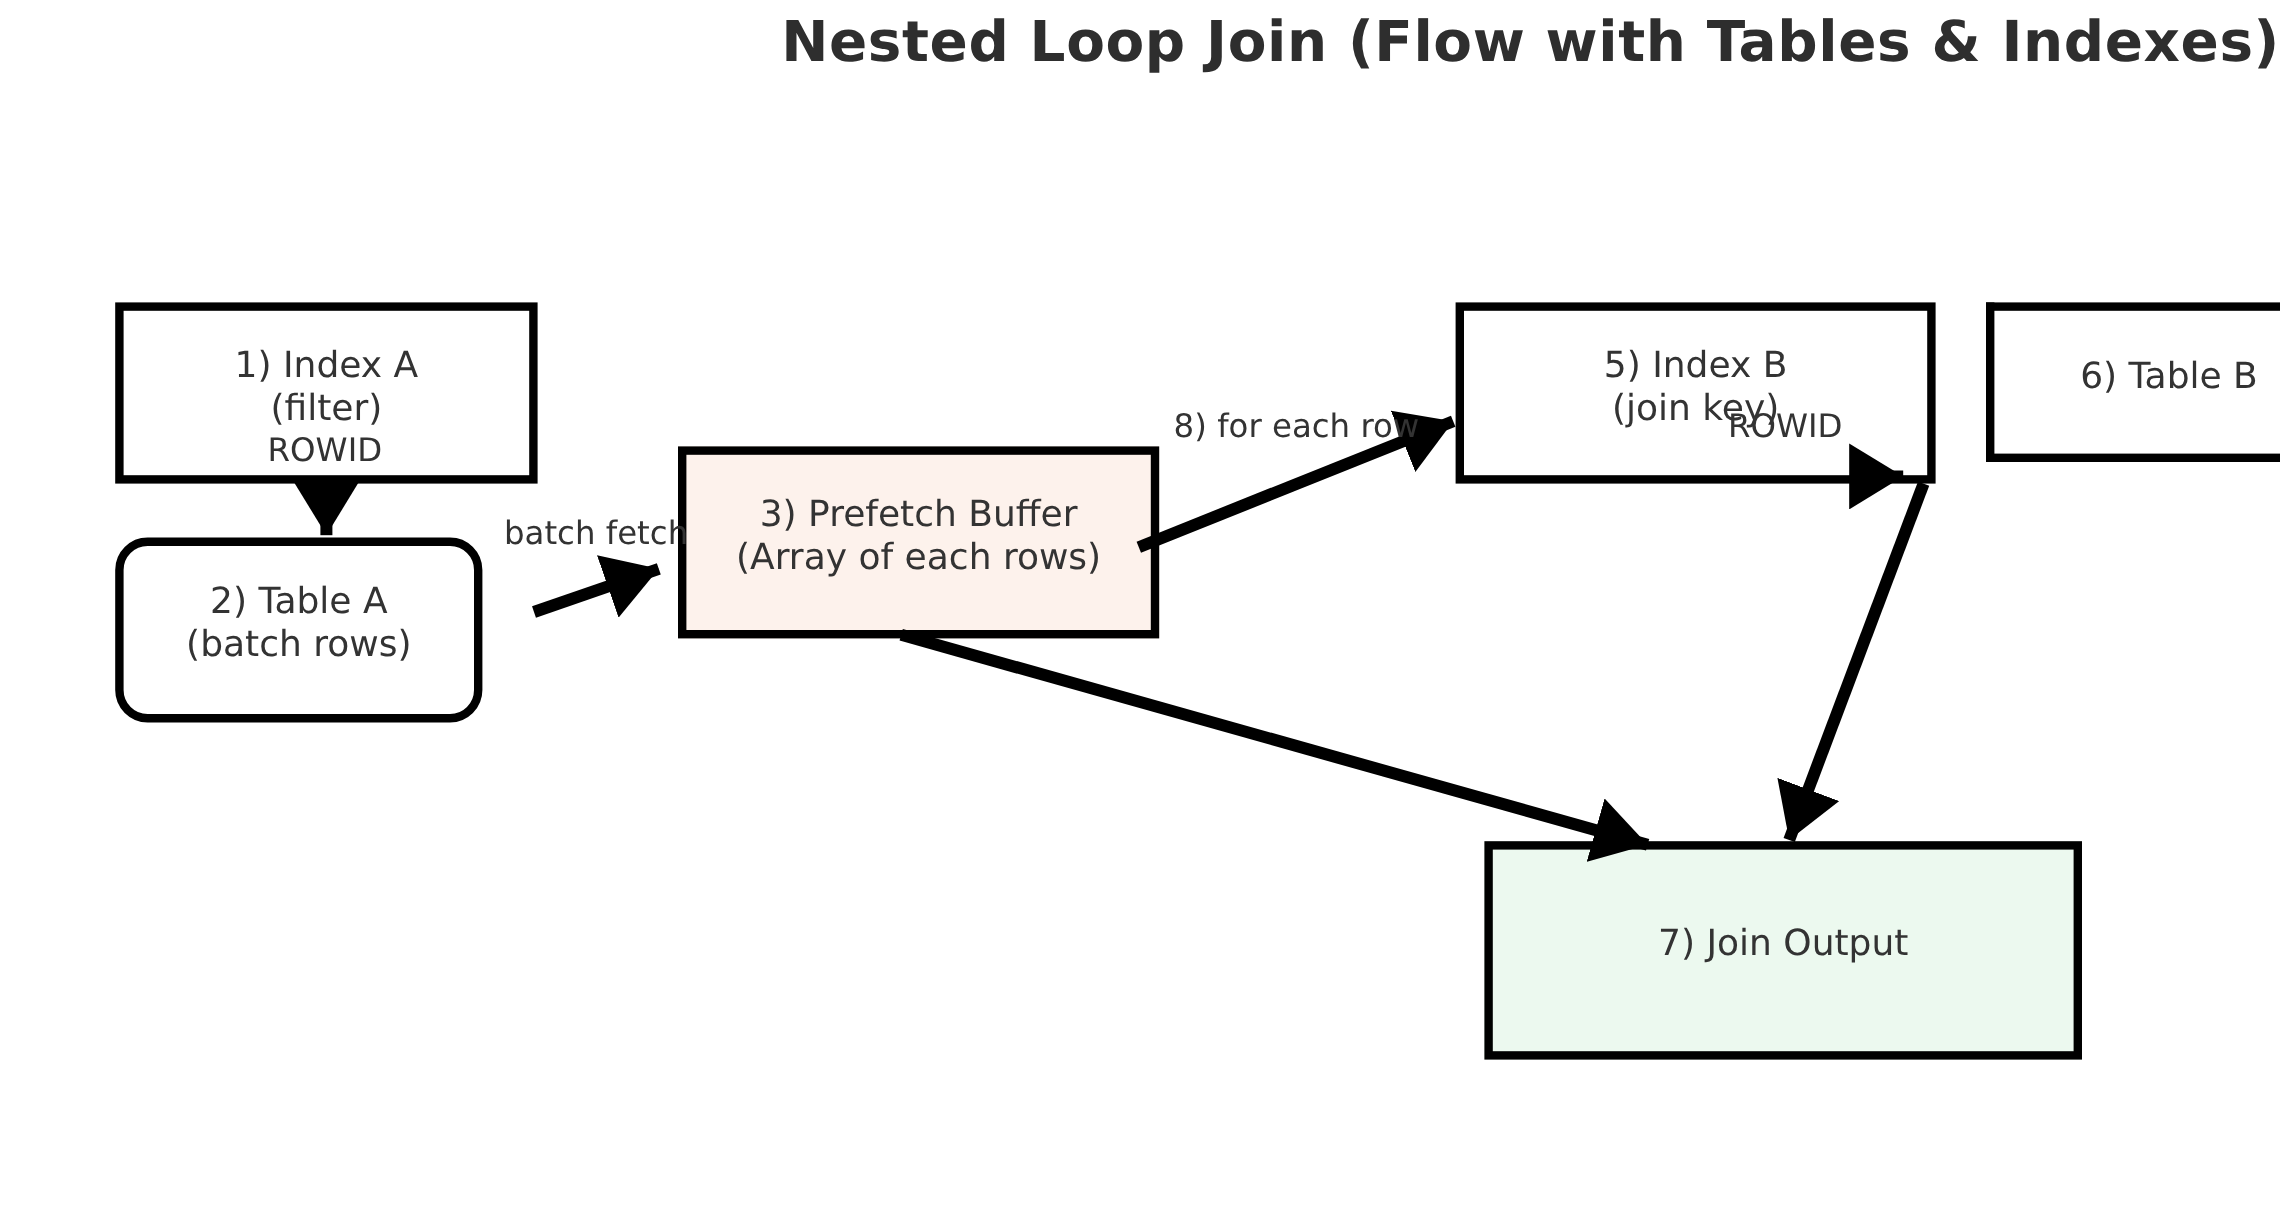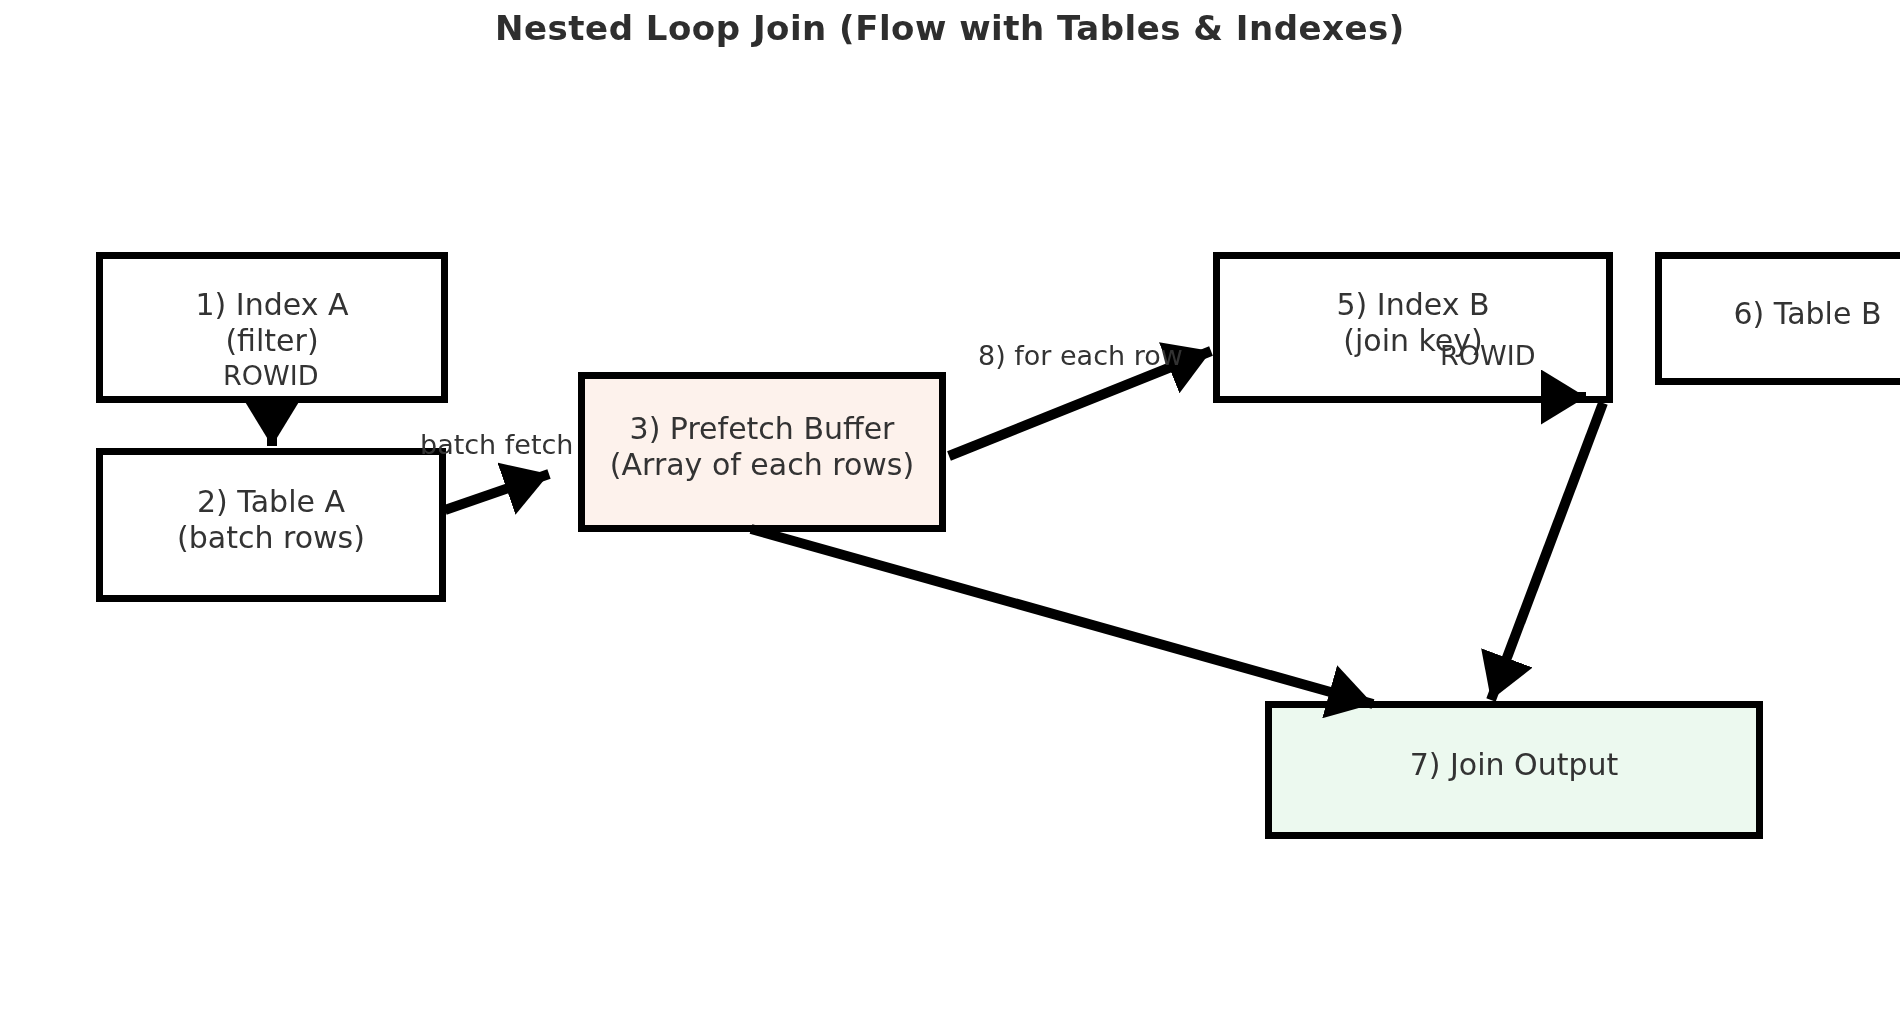--- a/index.html
+++ b/index.html
@@ -15,22 +15,22 @@
     position: relative;
     width: 1900px;
     height: 1014px;
     background: var(--background, #ffffff);
   }
   .title {
     position: absolute;
     top: 8px;
     left: 0;
     width: 100%;
-    text-align: center;
-    font-size: 34px;
+    text-align: right;
+    font-size: 47px;
     font-weight: bold;
     letter-spacing: 0.5px;
     color: var(--title, #2e2e2e);
     z-index: 4;
   }
   .node {
     position: absolute;
     box-sizing: border-box;
     border: 7px solid var(--node-border, #000000);
     background: var(--node-fill, #ffffff);
@@ -39,27 +39,27 @@
     line-height: 1.2;
     display: flex;
     flex-direction: column;
     align-items: center;
     justify-content: center;
     text-align: center;
     padding-bottom: 10px;
     z-index: 1;
   }
   #node-index-a   { left: 96px;   top: 252px; width: 352px; height: 151px; text-align: right; }
-  #node-table-a   { left: 96px;   top: 448px; width: 350px; height: 154px; }
-  #node-prefetch  { left: 578px;  top: 372px; width: 368px; height: 160px;
+  #node-table-a   { left: 96px;   top: 448px; width: 306px; height: 154px; border-radius: 27px; }
+  #node-prefetch  { left: 565px;  top: 372px; width: 401px; height: 160px;
                     background: var(--prefetch-fill, #fdf2ec); }
   #node-index-b   { left: 1213px; top: 252px; width: 400px; height: 151px; }
   #node-table-b   { left: 1655px; top: 252px; width: 298px; height: 133px;
                     border-right: none; }
-  #node-join-output { left: 1265px; top: 701px; width: 498px; height: 138px;
+  #node-join-output { left: 1237px; top: 701px; width: 498px; height: 182px;
                     background: var(--output-fill, #ecf9ef); }
   #edges {
     position: absolute;
     left: 0; top: 0;
     width: 1900px;
     height: 1014px;
     z-index: 2;
     pointer-events: none;
   }
   #edges line {

